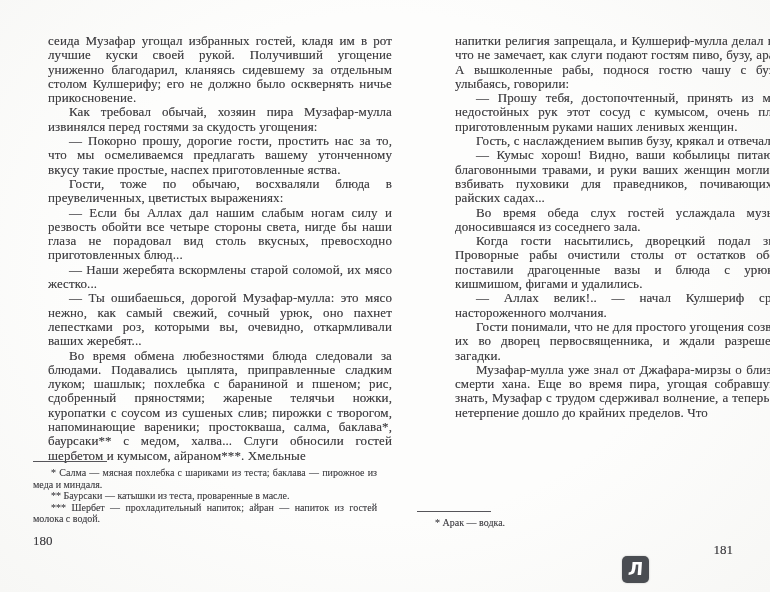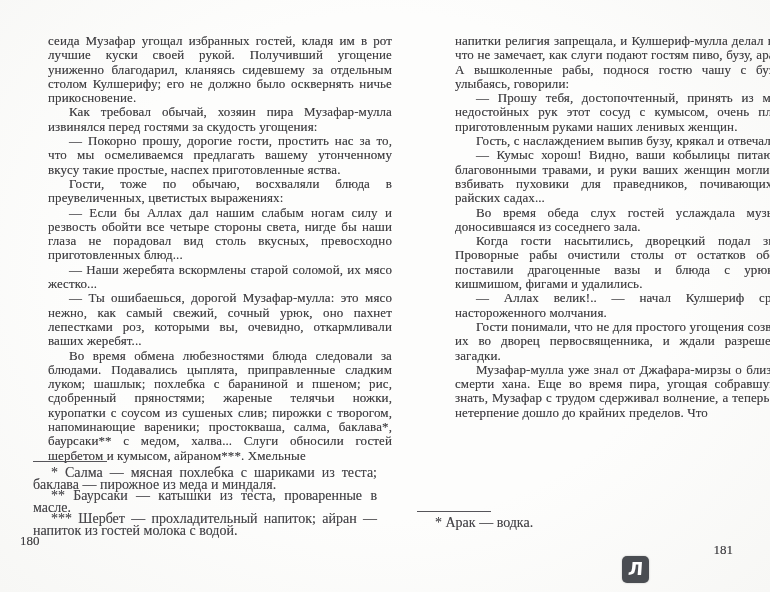--- a/index.html
+++ b/index.html
@@ -34,21 +34,21 @@
   .main-text.left  { left: 33px;  width: 344px; height: 430px; }
   .main-text.right { left: 440px; width: 336px; height: 478px; }
 
   .para { margin: 0; text-indent: 21px; }
   .para.noindent { text-indent: 0; }
 
   
   .footnotes {
     position: absolute;
     text-align: justify;
-    font-size: 14px;
+    font-size: 10px;
     line-height: 11.6px;
     color: #47464a;
     text-shadow: 0 0 0.4px rgba(70,70,75,0.5);
   }
   .footnotes.left-fn  { left: 33px;  top: 461px; width: 344px; }
   .footnotes.right-fn { left: 417px; top: 511px; width: 336px; }
   .fn-rule {
     width: 74px;
     height: 0;
     border-top: 1px solid #56555a;
@@ -56,21 +56,21 @@
   }
   .fn { margin: 0; text-indent: 18px; }
 
   
   .pagenum {
     position: absolute;
     font-size: 13px;
     color: #403f42;
     text-shadow: 0 0 0.4px rgba(70,70,75,0.5);
   }
-  .pagenum.left-pn  { left: 20px;  top: 533px; }
+  .pagenum.left-pn  { left: 33px;  top: 533px; }
   .pagenum.right-pn { left: 419px; top: 542px; width: 314px; text-align: right; }
 
   
   .logo {
     position: absolute;
     left: 622px;
     top: 556px;
     width: 27px;
     height: 27px;
     background: #4a4d52;

